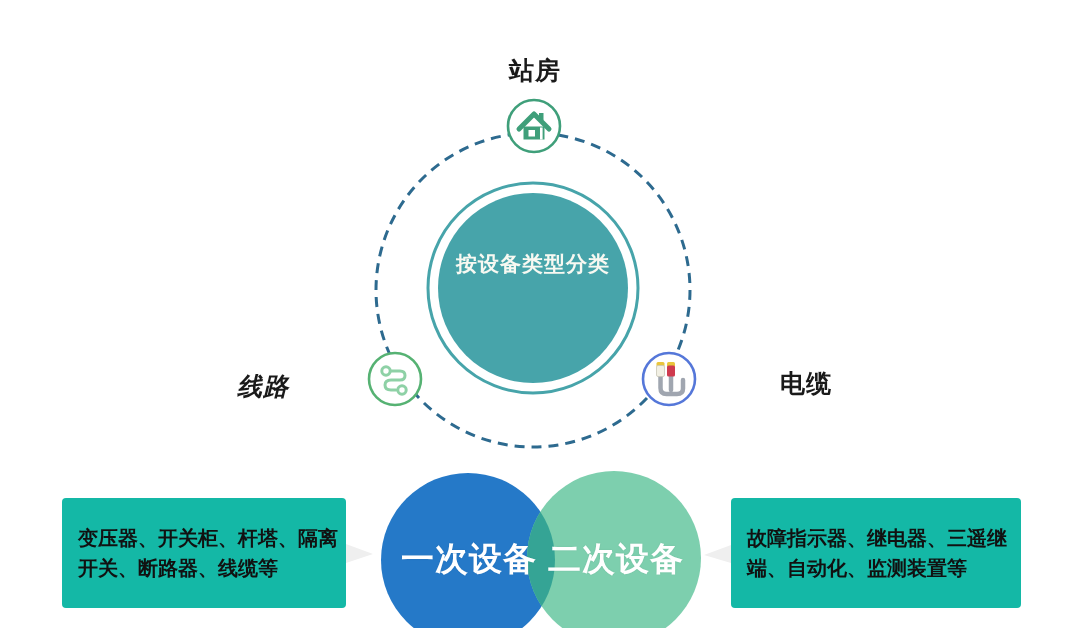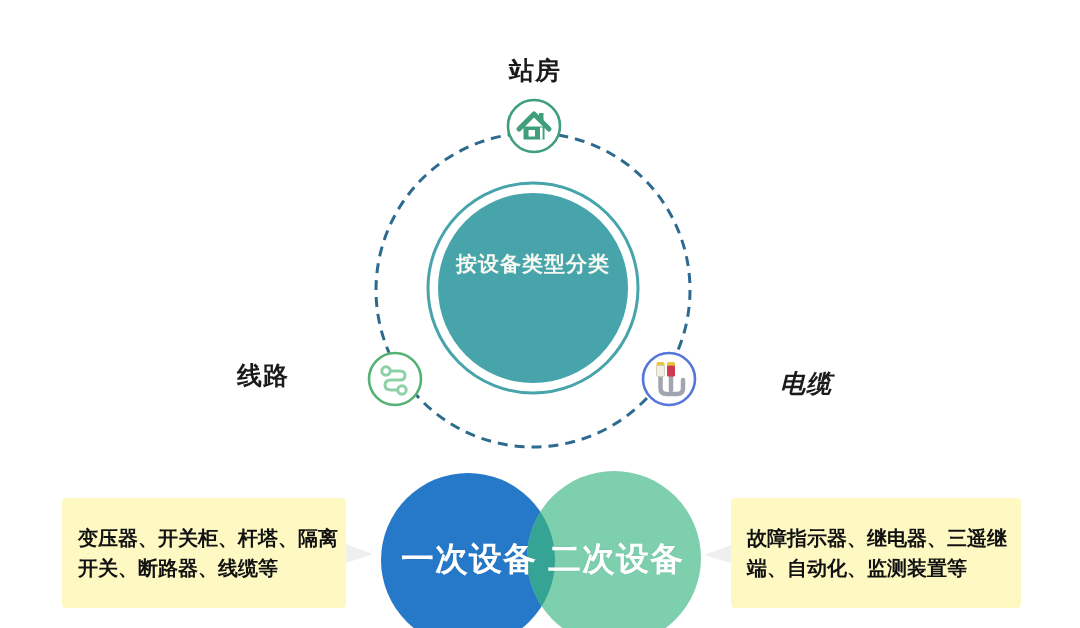--- a/index.html
+++ b/index.html
@@ -49,21 +49,21 @@
   .venn-label {
     font-size: 33px;
     font-weight: bold;
     color: #ffffff;
     letter-spacing: 1px;
     white-space: nowrap;
     transform: translate(-50%, -50%);
     text-shadow: 0 0 2px rgba(0,0,0,0.08);
   }
   .callout-box {
-    background: #fef9c3;
+    background: #14b8a6;
     border-radius: 4px;
     width: 284px; height: 110px;
     display: flex;
     align-items: center;
   }
   .callout-text {
     font-size: 20px;
     font-weight: bold;
     color: #111111;
     line-height: 30px;
@@ -121,22 +121,22 @@
     <polygon points="346,504 373,514 346,523" fill="#efefef"></polygon>
     <polygon points="731,505 704,515 731,523" fill="#efefef"></polygon>
   </svg>
 
   <div class="abs hdr-label" style="left:535px; top:14px;">站房</div>
 
   <div class="abs center-text">
     <div class="center-subtitle">按设备类型分类</div>
   </div>
 
-  <div class="abs hdr-label" style="left:263px; top:319px;">线路</div>
-  <div class="abs hdr-label" style="left:806px; top:327px;font-style:italic;">电缆</div>
+  <div class="abs hdr-label" style="left:263px; top:330px;font-style:italic;">线路</div>
+  <div class="abs hdr-label" style="left:806px; top:327px;">电缆</div>
 
   <div class="abs venn-label" style="left:469px; top:519px;">一次设备</div>
   <div class="abs venn-label" style="left:616px; top:519px;">二次设备</div>
 
   <div class="abs callout-box" style="left:62px; top:458px; width:284px;">
     <div class="callout-text">变压器、开关柜、杆塔、隔离开关、断路器、线缆等</div>
   </div>
 
   <div class="abs callout-box" style="left:731px; top:458px; width:290px;">
     <div class="callout-text">故障指示器、继电器、三遥继端、自动化、监测装置等</div>

